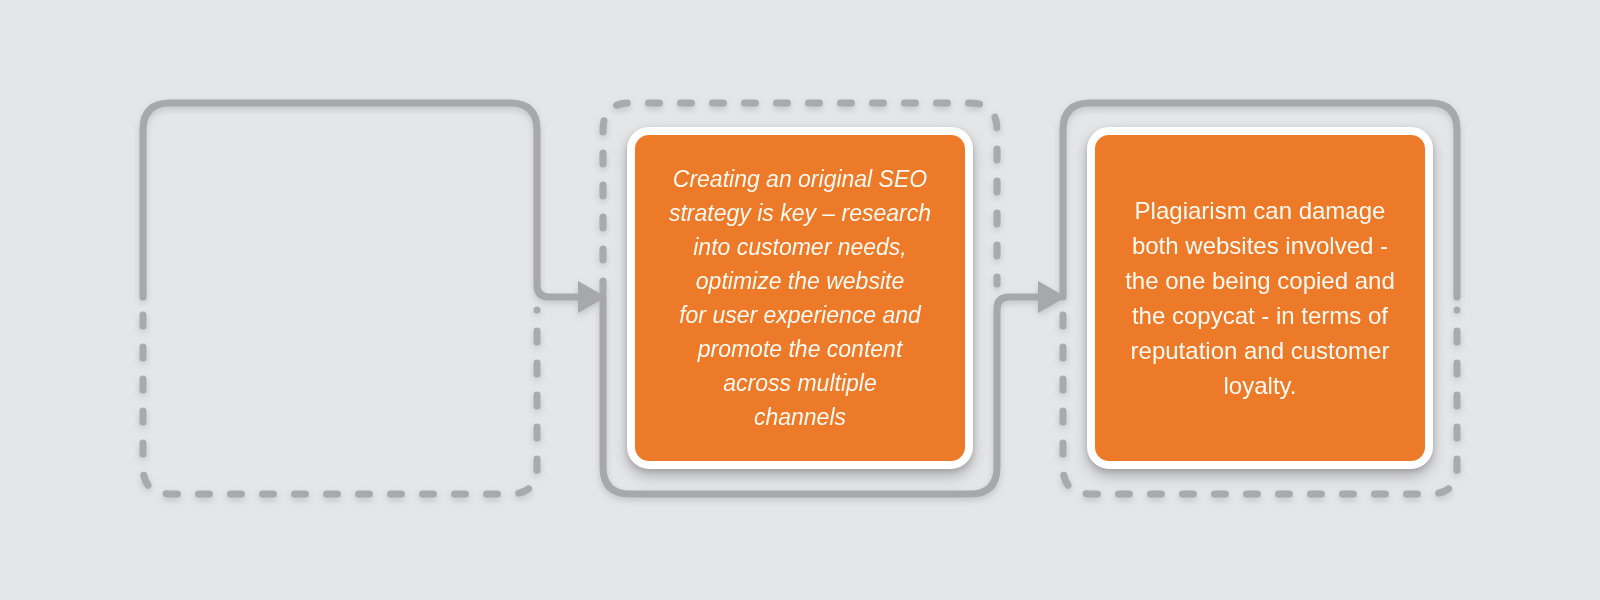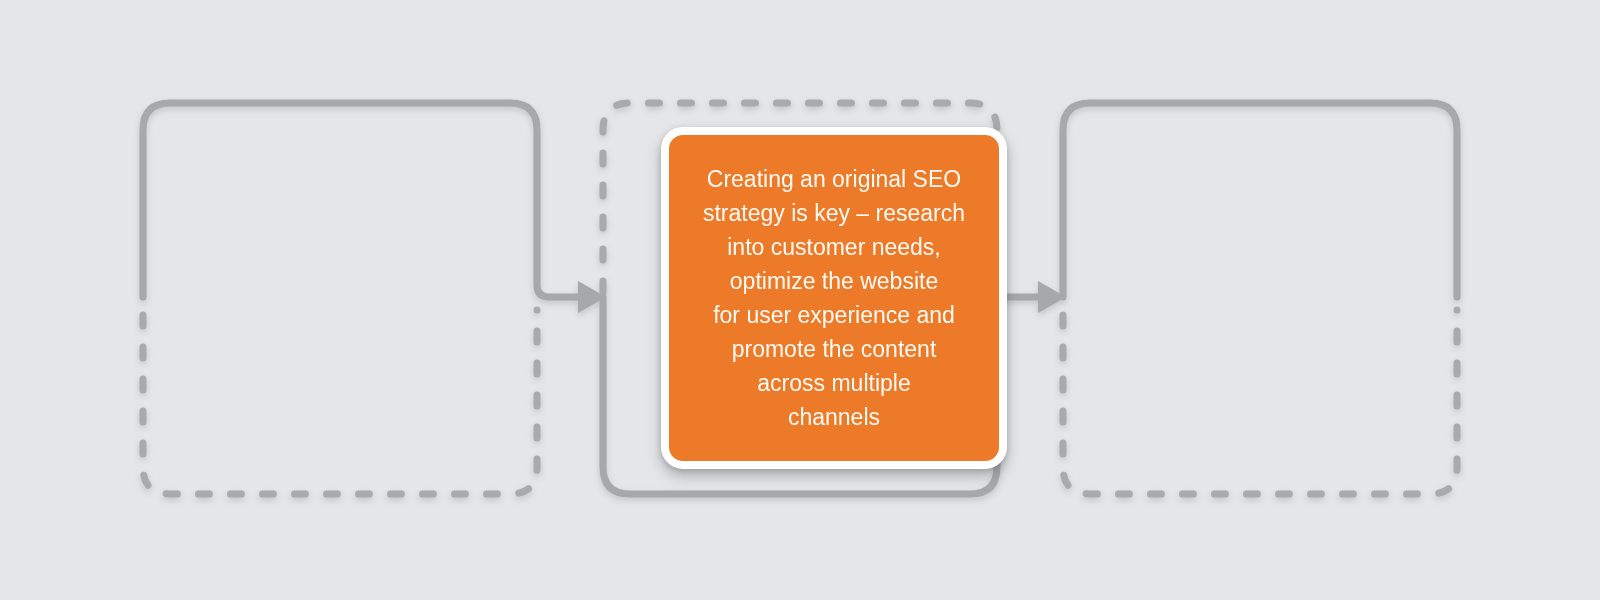--- a/index.html
+++ b/index.html
@@ -53,21 +53,21 @@
     box-sizing: border-box;
     background: #ec7a28;
     border: 8px solid #ffffff;
     border-radius: 22px;
     box-shadow: 0 7px 14px rgba(95, 95, 100, 0.40), 0 2px 5px rgba(95, 95, 100, 0.25);
     display: flex;
     align-items: center;
     justify-content: center;
   }
   .step-card.pos-1 { left: 167px; }
-  .step-card.pos-2 { left: 661px; }
+  .step-card.pos-2 { left: 627px; font-style: italic; }
   .step-card.pos-3 { left: 1087px; }
   .step-text {
     color: #fdfaf4;
     text-align: center;
     white-space: pre-line;
     font-size: 24px;
     line-height: 35px;
     padding: 0 4px;
   }
   .step-card.pos-2 .step-text {
@@ -99,14 +99,22 @@
     <div class="step-text">Creating an original SEO
 strategy is key – research
 into customer needs,
 optimize the website
 for user experience and
 promote the content
 across multiple
 channels</div>
   </div>
 
+  <div class="step-card pos-3">
+    <div class="step-text">Plagiarism can damage
+both websites involved -
+the one being copied and
+the copycat - in terms of
+reputation and customer
+loyalty.</div>
+  </div>
 
 </div>
 
 </body></html>

